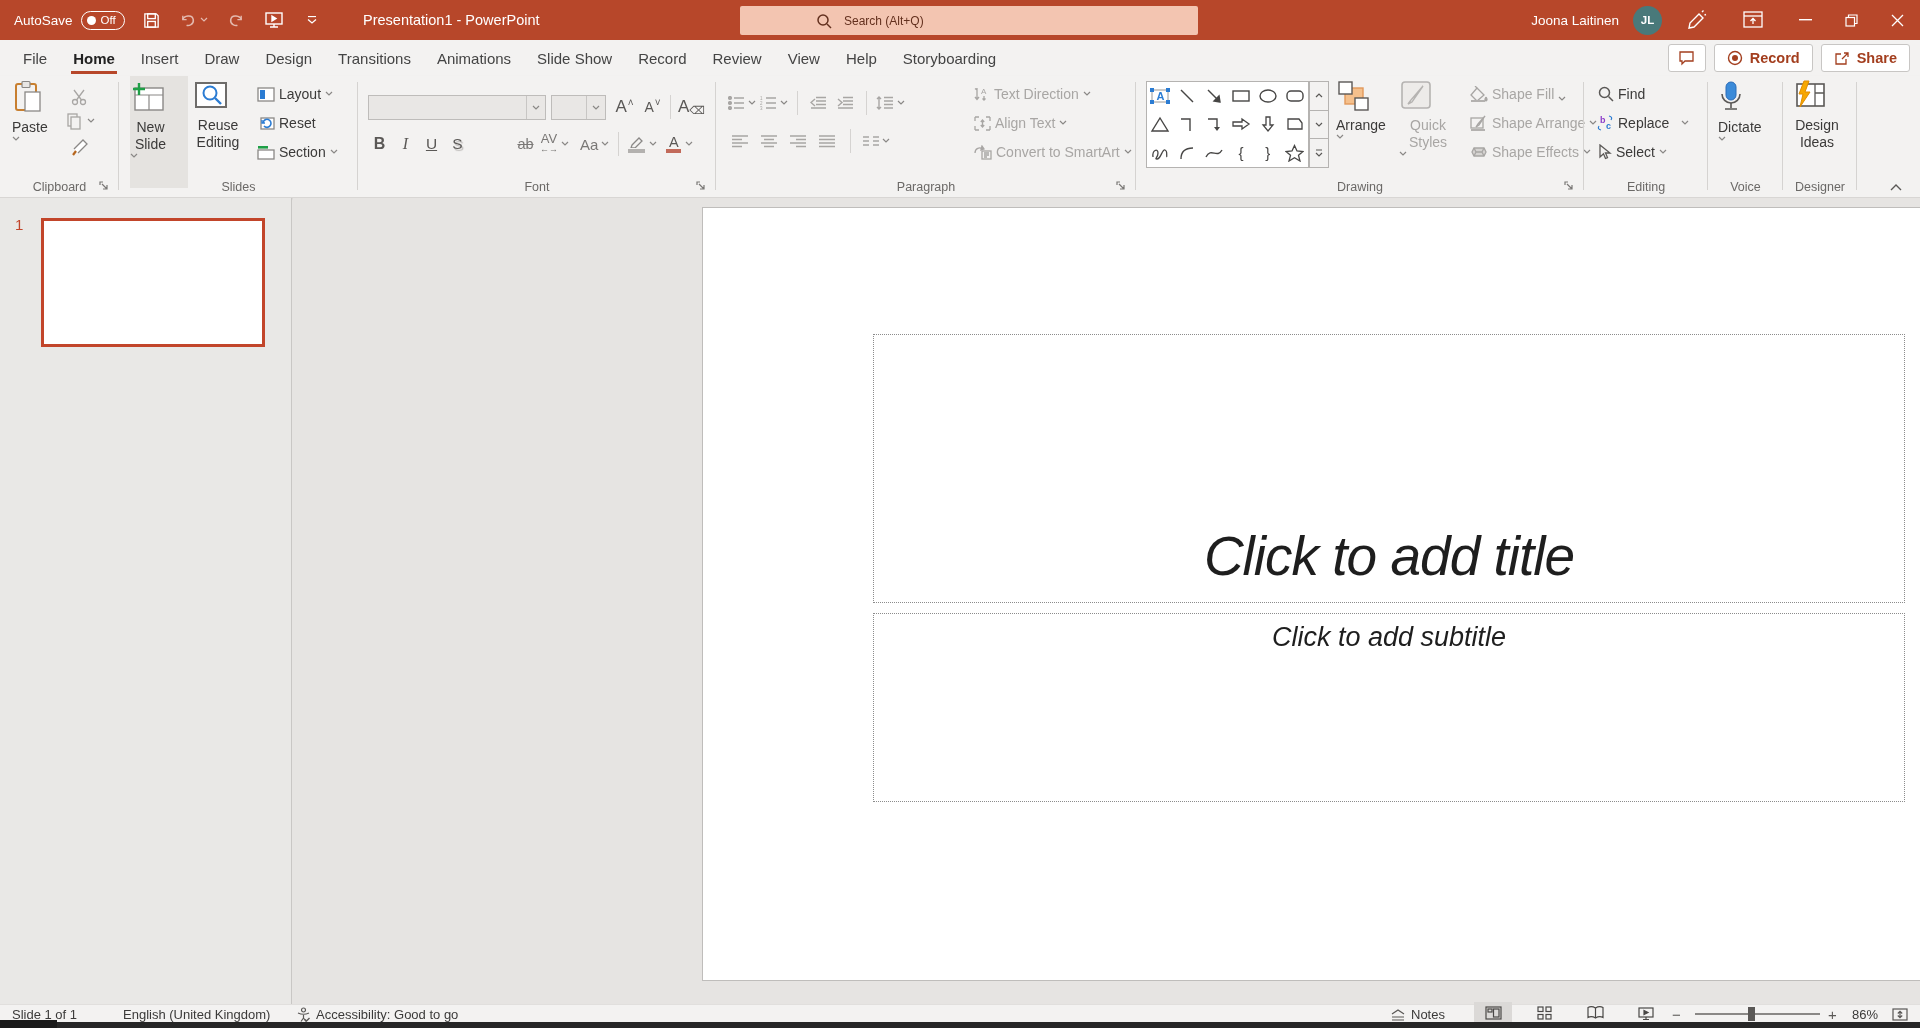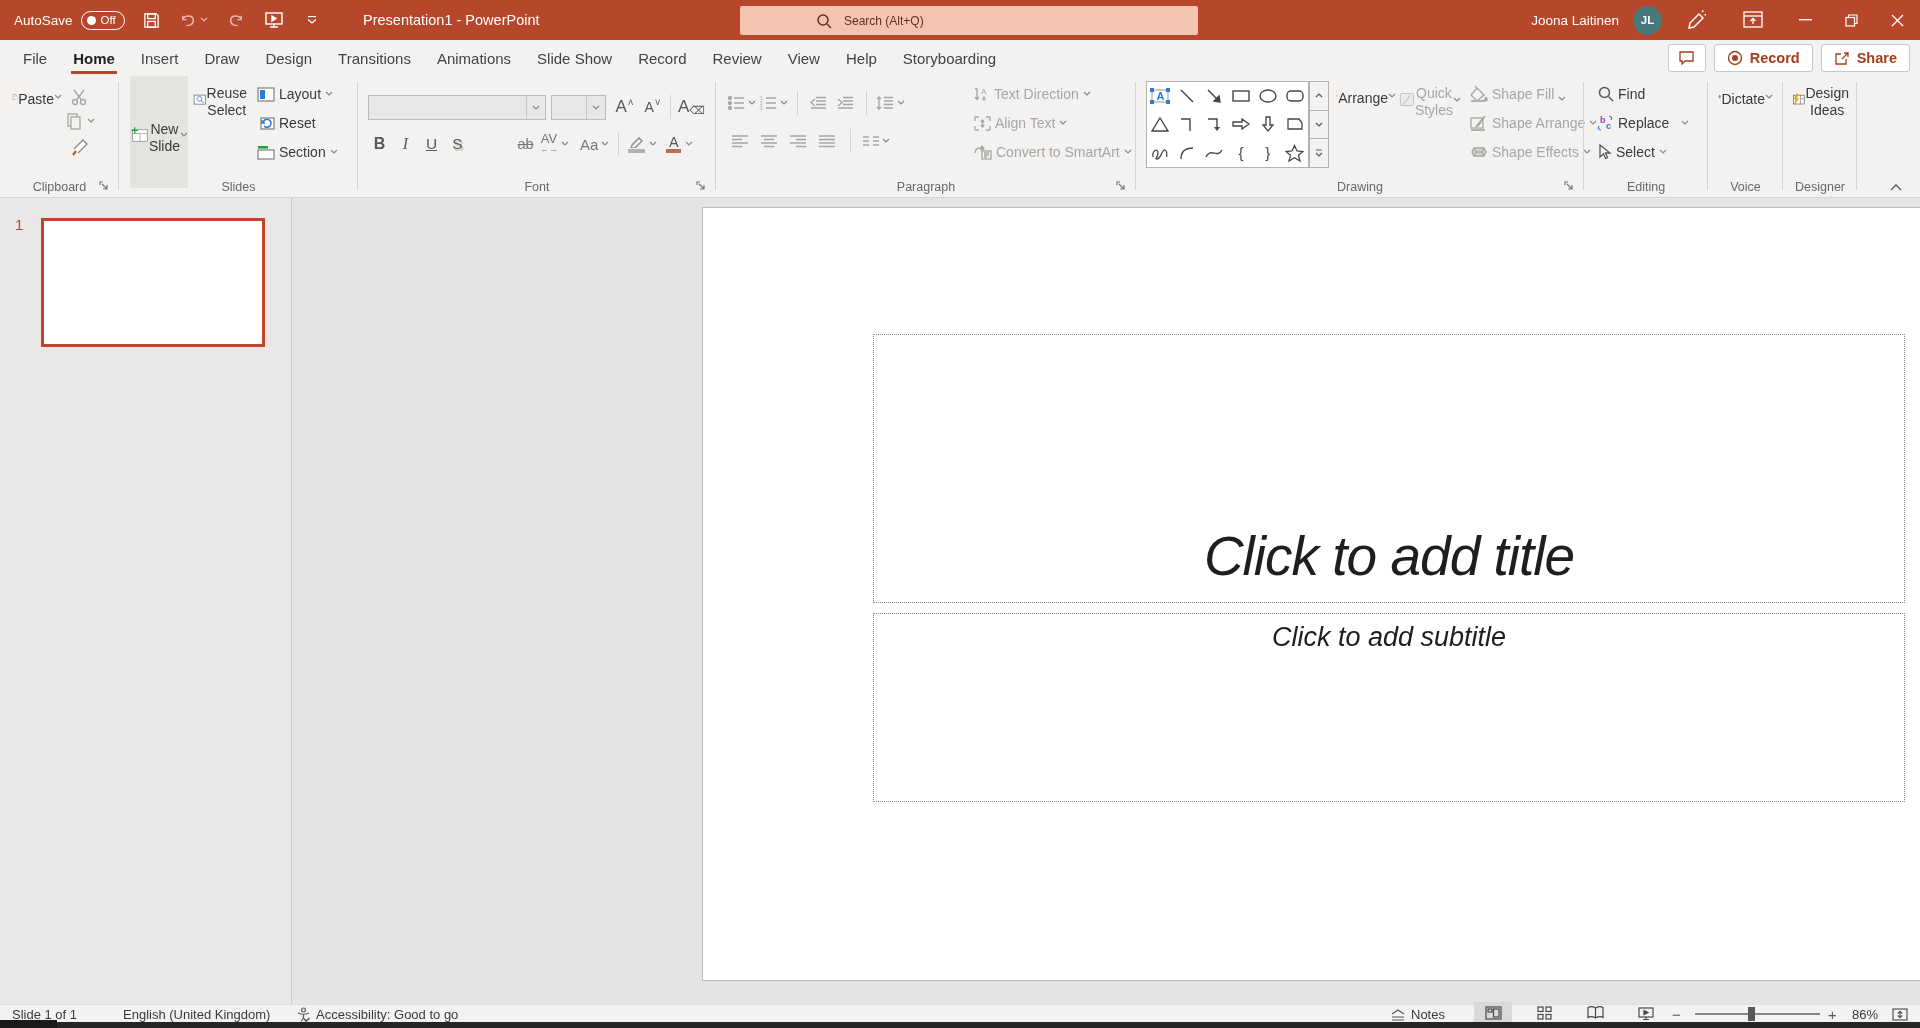--- a/index.html
+++ b/index.html
@@ -31,21 +31,21 @@
   .tab.active::after { content:""; position:absolute; left:11px; right:11px; bottom:2px; height:3.5px; background:#B7472A; }
   .tr-right { position:absolute; right:10px; top:4px; height:28px; display:flex; gap:8px; }
   .tr-btn { height:28px; border:1px solid #C8C6C4; border-radius:3px; background:#fff; display:flex; align-items:center; justify-content:center; gap:7px; padding:0 12px; color:#A33E1E; font-size:14.5px; font-weight:bold; cursor:pointer; }
 
   
   .ribbon { position:absolute; left:0; top:76px; width:1920px; height:122px; background:#F3F2F1; border-bottom:1px solid #D8D6D4; box-shadow:0 1px 2px rgba(0,0,0,.08); }
   .group { position:absolute; top:0; height:122px; }
   .group::after { content:""; position:absolute; right:0; top:6px; bottom:8px; width:1px; background:#D5D3D1; }
   .glabel { position:absolute; bottom:4px; left:0; right:0; text-align:center; font-size:12.5px; color:#6B6967; }
   .launcher { position:absolute; bottom:4px; right:7px; width:14px; height:14px; color:#7A7876; cursor:pointer; }
-  .bigbtn { position:absolute; top:4px; display:flex; flex-direction:row; align-items:center; cursor:pointer; color:#3B3A39; }
+  .bigbtn { position:absolute; top:4px; display:flex; flex-direction:column; align-items:flex-start; cursor:pointer; color:#3B3A39; }
   .bigbtn .blbl { font-size:14px; line-height:17px; text-align:center; margin-top:5px; }
   .smallrow { position:absolute; display:flex; align-items:center; gap:4px; font-size:14px; color:#3B3A39; cursor:pointer; white-space:nowrap; }
   .disabled { color:#A8A6A4 !important; }
   .chev { display:inline-block; width:8px; height:6px; }
   .chev svg { display:block; }
   .combo { position:absolute; height:25px; background:#E9E7E5; border:1px solid #BEBCBA; display:flex; align-items:center; cursor:default; }
   .combo .cbx { position:absolute; right:0; top:0; bottom:0; width:19px; border-left:1px solid #C8C6C4; display:flex; align-items:center; justify-content:center; color:#8A8886; }
   .fbtn { display:flex; align-items:center; justify-content:center; height:26px; min-width:23px; cursor:pointer; color:#5A5856; }
   .glyph-b { font-weight:bold; font-size:16px; }
   .glyph-i { font-style:italic; font-family:"Liberation Serif",serif; font-size:16px; }
@@ -279,21 +279,21 @@
               <path d="M1 1 L4 4 L7 1"></path>
             </svg>
           </span>
       </div>
       <div class="bigbtn" style="left:74px;width:54px;">
         <svg width="36" height="32" viewBox="0 0 36 32" fill="none">
             <rect x="3" y="3" width="30" height="24" fill="#fff" stroke="#6E6C6A" stroke-width="2"></rect>
             <circle cx="17" cy="13" r="6.5" stroke="#2B7CD3" stroke-width="2"></circle>
             <path d="M22 18 L28 24" stroke="#2B7CD3" stroke-width="2.4"></path>
           </svg>
-        <span class="blbl" style="width:50px;">Reuse Select</span>
+        <span class="blbl" style="width:50px;">Reuse Editing</span>
       </div>
       <div class="smallrow" style="left:138px;top:10px;">
         <svg width="18" height="15" viewBox="0 0 18 15" fill="none">
             <rect x="1" y="1" width="16" height="13" stroke="#8A8886" stroke-width="1.3" fill="#fff"></rect>
             <rect x="3" y="3" width="5" height="9" fill="#2B7CD3"></rect>
           </svg>
         <span>Layout</span>
         <span class="chev">
             <svg width="8" height="6" viewBox="0 0 8 6" fill="none" stroke="#8A8886" stroke-width="1.2">
               <path d="M1 1 L4 4 L7 1"></path>

